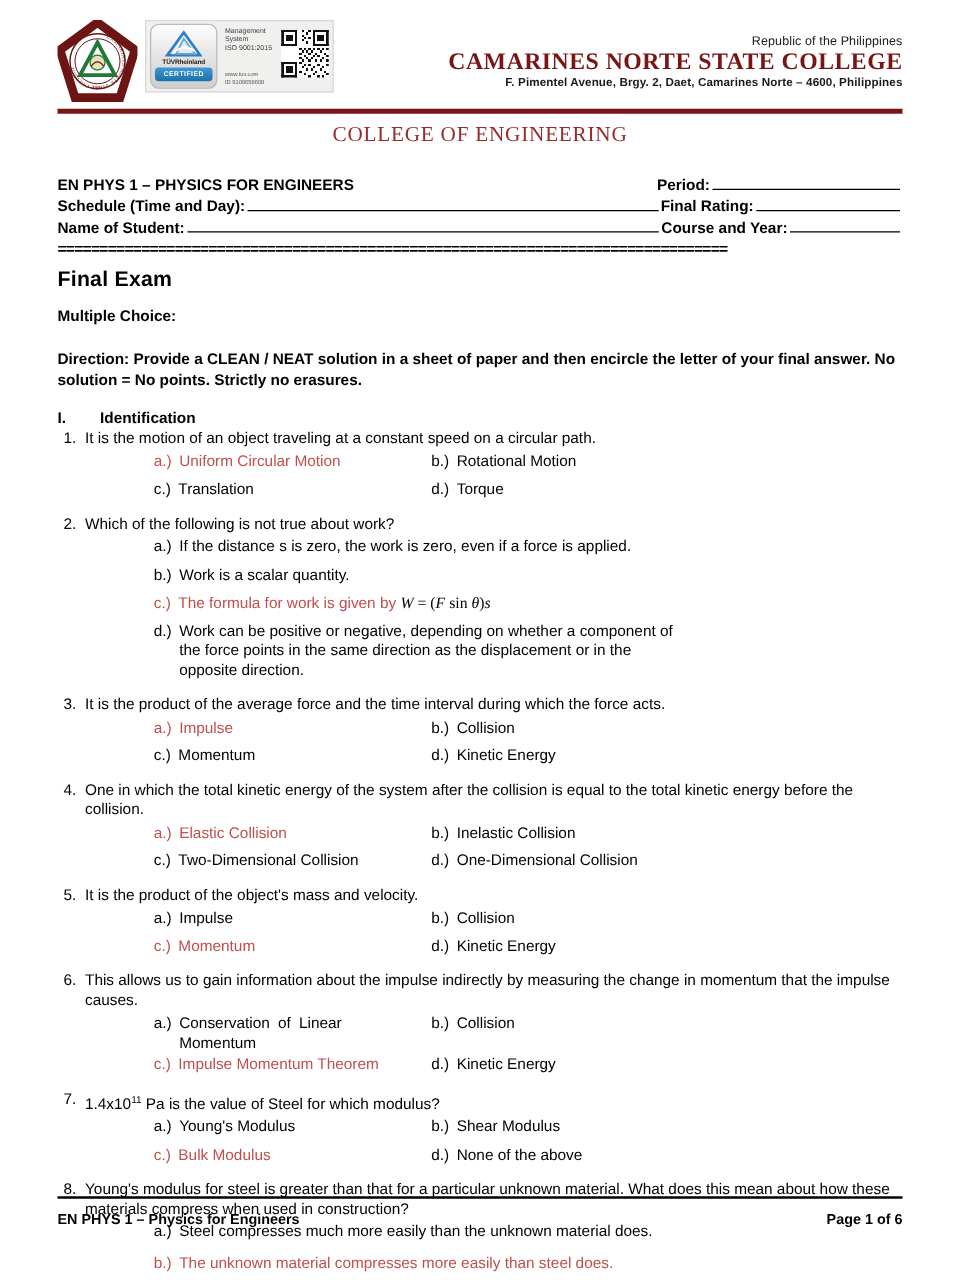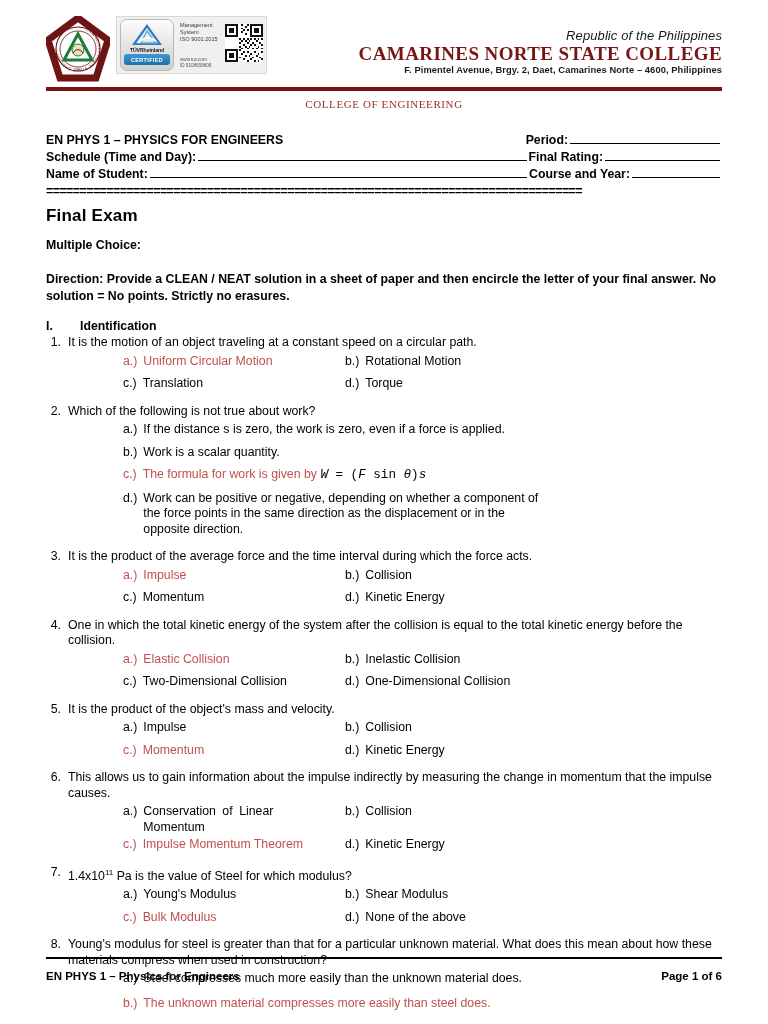--- a/index.html
+++ b/index.html
@@ -112,25 +112,24 @@
     margin-left: 7px;
     align-self: center;
   }
 
   
   .lh-right {
     text-align: right;
     padding-top: 12px;
   }
   .rep-line {
-    font-size: 13px;
+    font-size: 10px;
     color: #1a1a1a;
     font-family: "Liberation Sans", sans-serif;
     letter-spacing: 0.1px;
-    font-style: italic;
   }
   .college-name {
     font-family: "Liberation Serif", serif;
     font-weight: bold;
     font-size: 19px;
     color: #7a1515;
     letter-spacing: 0.4px;
     line-height: 22px;
     white-space: nowrap;
   }
@@ -142,21 +141,21 @@
     white-space: nowrap;
   }
   .red-rule {
     height: 4px;
     background: #7a1515;
     margin-top: 5px;
   }
   .dept-title {
     text-align: center;
     font-family: "Liberation Serif", serif;
-    font-size: 11px;
+    font-size: 17px;
     color: #9b2c2c;
     letter-spacing: 0.6px;
     margin-top: 7px;
   }
 
   
   .form-block {
     margin-top: 22px;
     font-weight: bold;
     font-size: 12.3px;
@@ -265,21 +264,21 @@
     text-align-last: justify;
     max-width: 130px;
   }
 
   .stack { margin-left: 77px; margin-top: 3px; }
   .stack .opt { margin-top: 7px; }
   .stack .opt:first-child { margin-top: 0; }
 
   .answer { color: #c0504d; }
   .formula {
-    font-family: Liberation Mono, monospace;
+    font-family: Liberation Serif, serif;
     font-style: italic;
     color: #000000;
     font-size: 12.6px;
     white-space: nowrap;
     margin-top: 12px;
   }
   .formula .up { font-style: normal; }
   .sup { font-size: 8px; vertical-align: super; }
 
   

